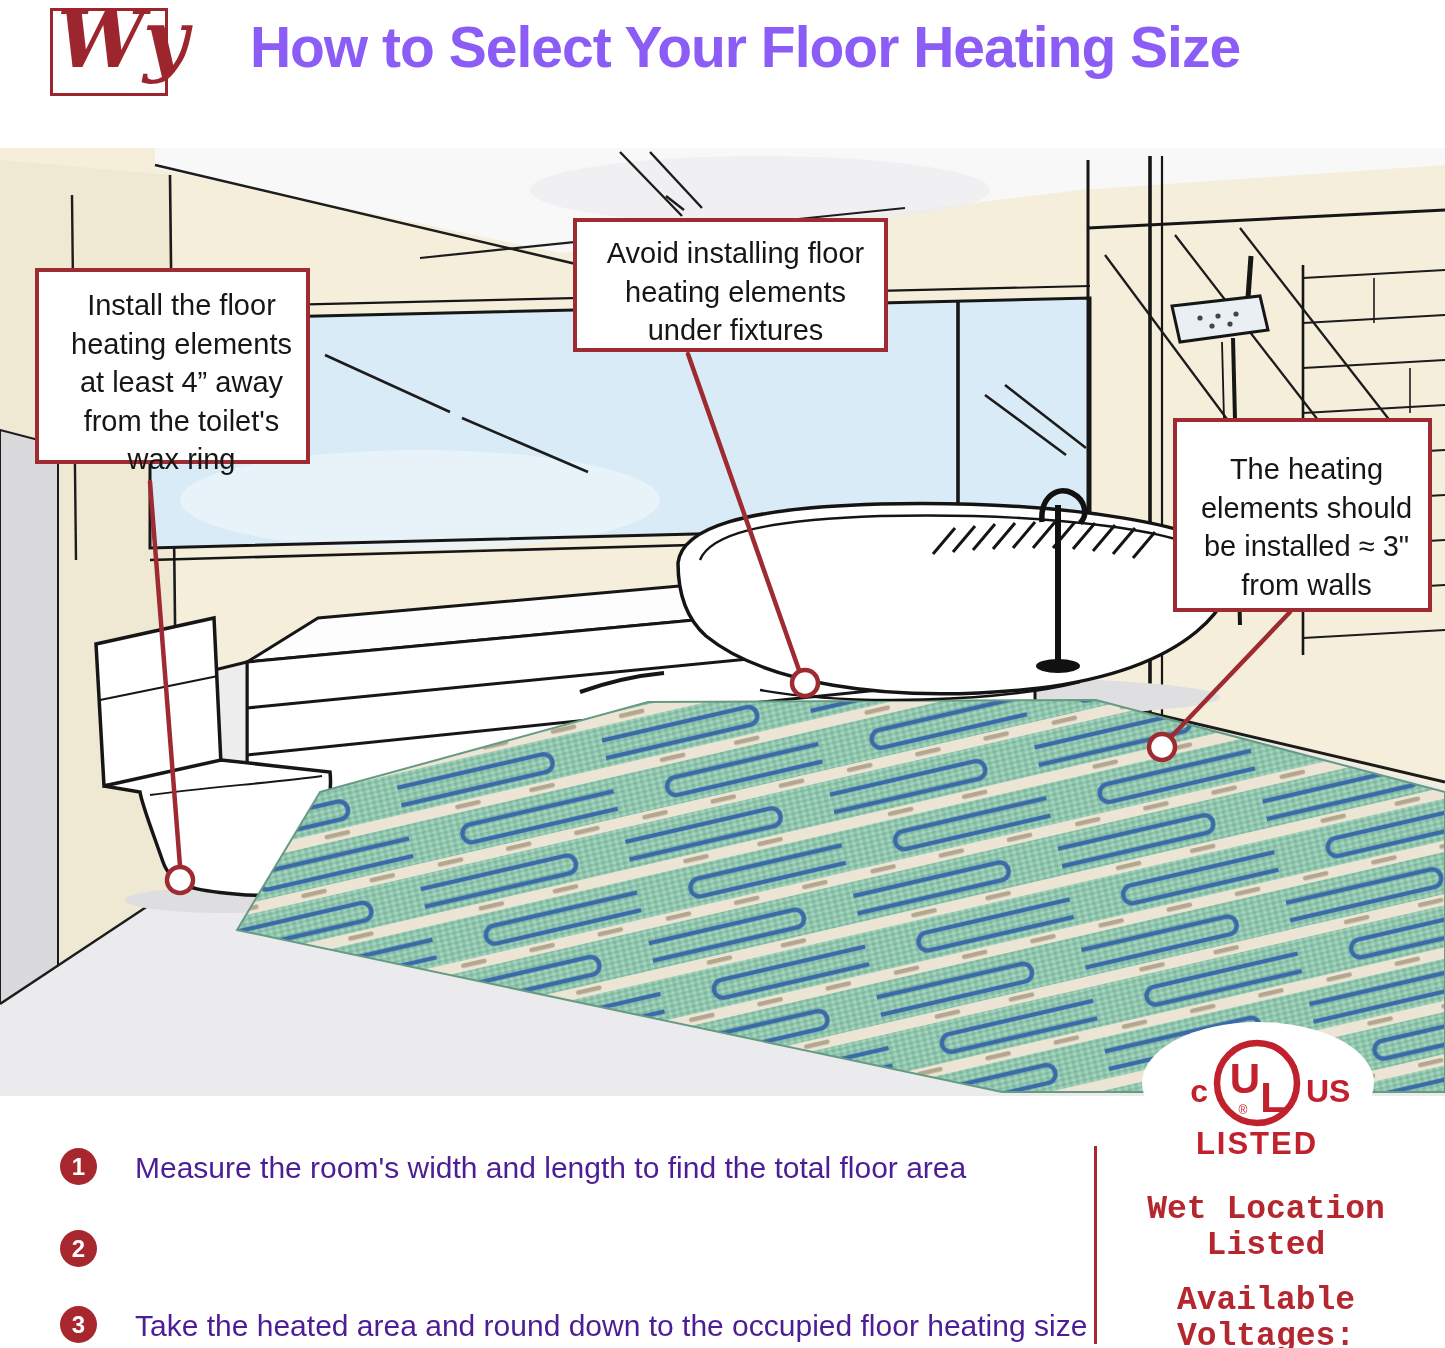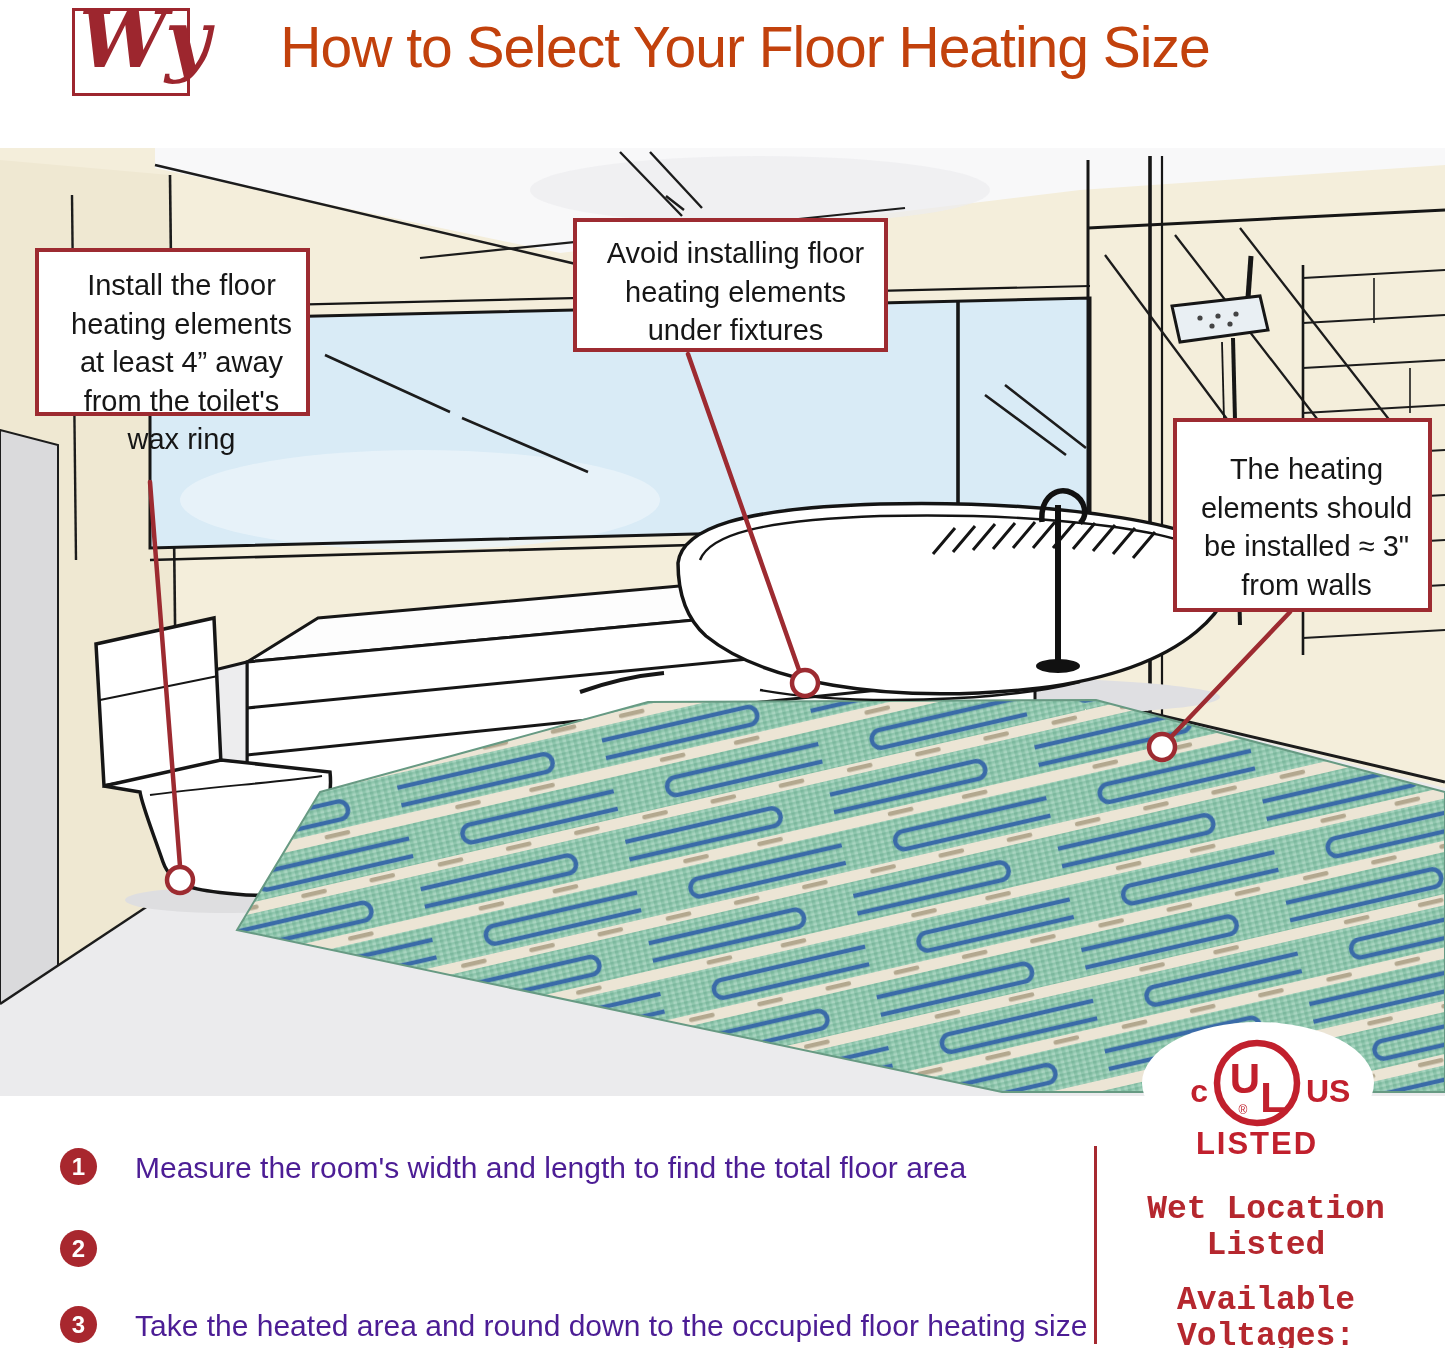--- a/index.html
+++ b/index.html
@@ -1,37 +1,37 @@
 <!DOCTYPE html>
 <html><head>
 <meta charset="utf-8">
 <style>
   * { margin:0; padding:0; box-sizing:border-box; }
   html,body { width:1445px; height:1348px; background:#ffffff; font-family:"Liberation Sans", sans-serif; overflow:hidden; }
   .page { position:relative; width:1445px; height:1348px; background:#ffffff; }
 
   
-  .logo-box { position:absolute; left:72px; top:8px; width:118px; height:88px;
+  .logo-box { position:absolute; left:50px; top:8px; width:118px; height:88px;
     border:3.5px solid #9d262e; z-index:4; }
   .logo-box .script { position:absolute; left:4px; top:-14px; font-family:"DejaVu Serif", serif;
     font-style:italic; font-weight:bold; font-size:78px; color:#9d262e; line-height:1.1; }
   .title { position:absolute; left:45px; top:14px; width:1400px; text-align:center;
-    font-size:57px; font-weight:400; letter-spacing:-1px; color:#c2410c; z-index:3; }
+    font-size:57px; font-weight:700; letter-spacing:-1px; color:#8b5cf6; z-index:3; }
 
   
   .scene { position:absolute; left:0; top:148px; width:1445px; height:948px;
     border-top:5px solid #9d2b31; border-bottom:5px solid #9d2b31;
     border-left:4px solid #9d2b31; border-right:4px solid #9d2b31;
     background:#f4eedb; z-index:1; }
   .scene svg { position:absolute; left:-4px; top:-5px; width:1445px; height:948px; }
 
   
   .callout { position:absolute; background:#ffffff; border:4px solid #9d2b31;
     color:#161616; font-size:29px; line-height:1.33; font-weight:500; z-index:3;text-align:center; }
-  .callout.toilet   { left:35px;  top:248px; width:275px; height:168px; padding:14px 4px 12px 22px; }
+  .callout.toilet   { left:35px;  top:268px; width:275px; height:196px; padding:14px 4px 12px 22px; }
   .callout.fixtures { left:573px; top:218px; width:315px; height:134px; padding:12px 14px 12px 24px; }
   .callout.walls    { left:1173px;top:418px; width:259px; height:194px; padding:28px 10px 24px 18px; }
 
   
   .ul-blob { position:absolute; left:1142px; top:1022px; width:232px; height:122px;
     background:#ffffff; border-radius:50%; z-index:2; }
   .ul-mark { position:absolute; left:1130px; top:1005px; width:280px; height:170px; z-index:3; }
 
   
   .step { position:absolute; display:flex; align-items:flex-start; z-index:2; }

